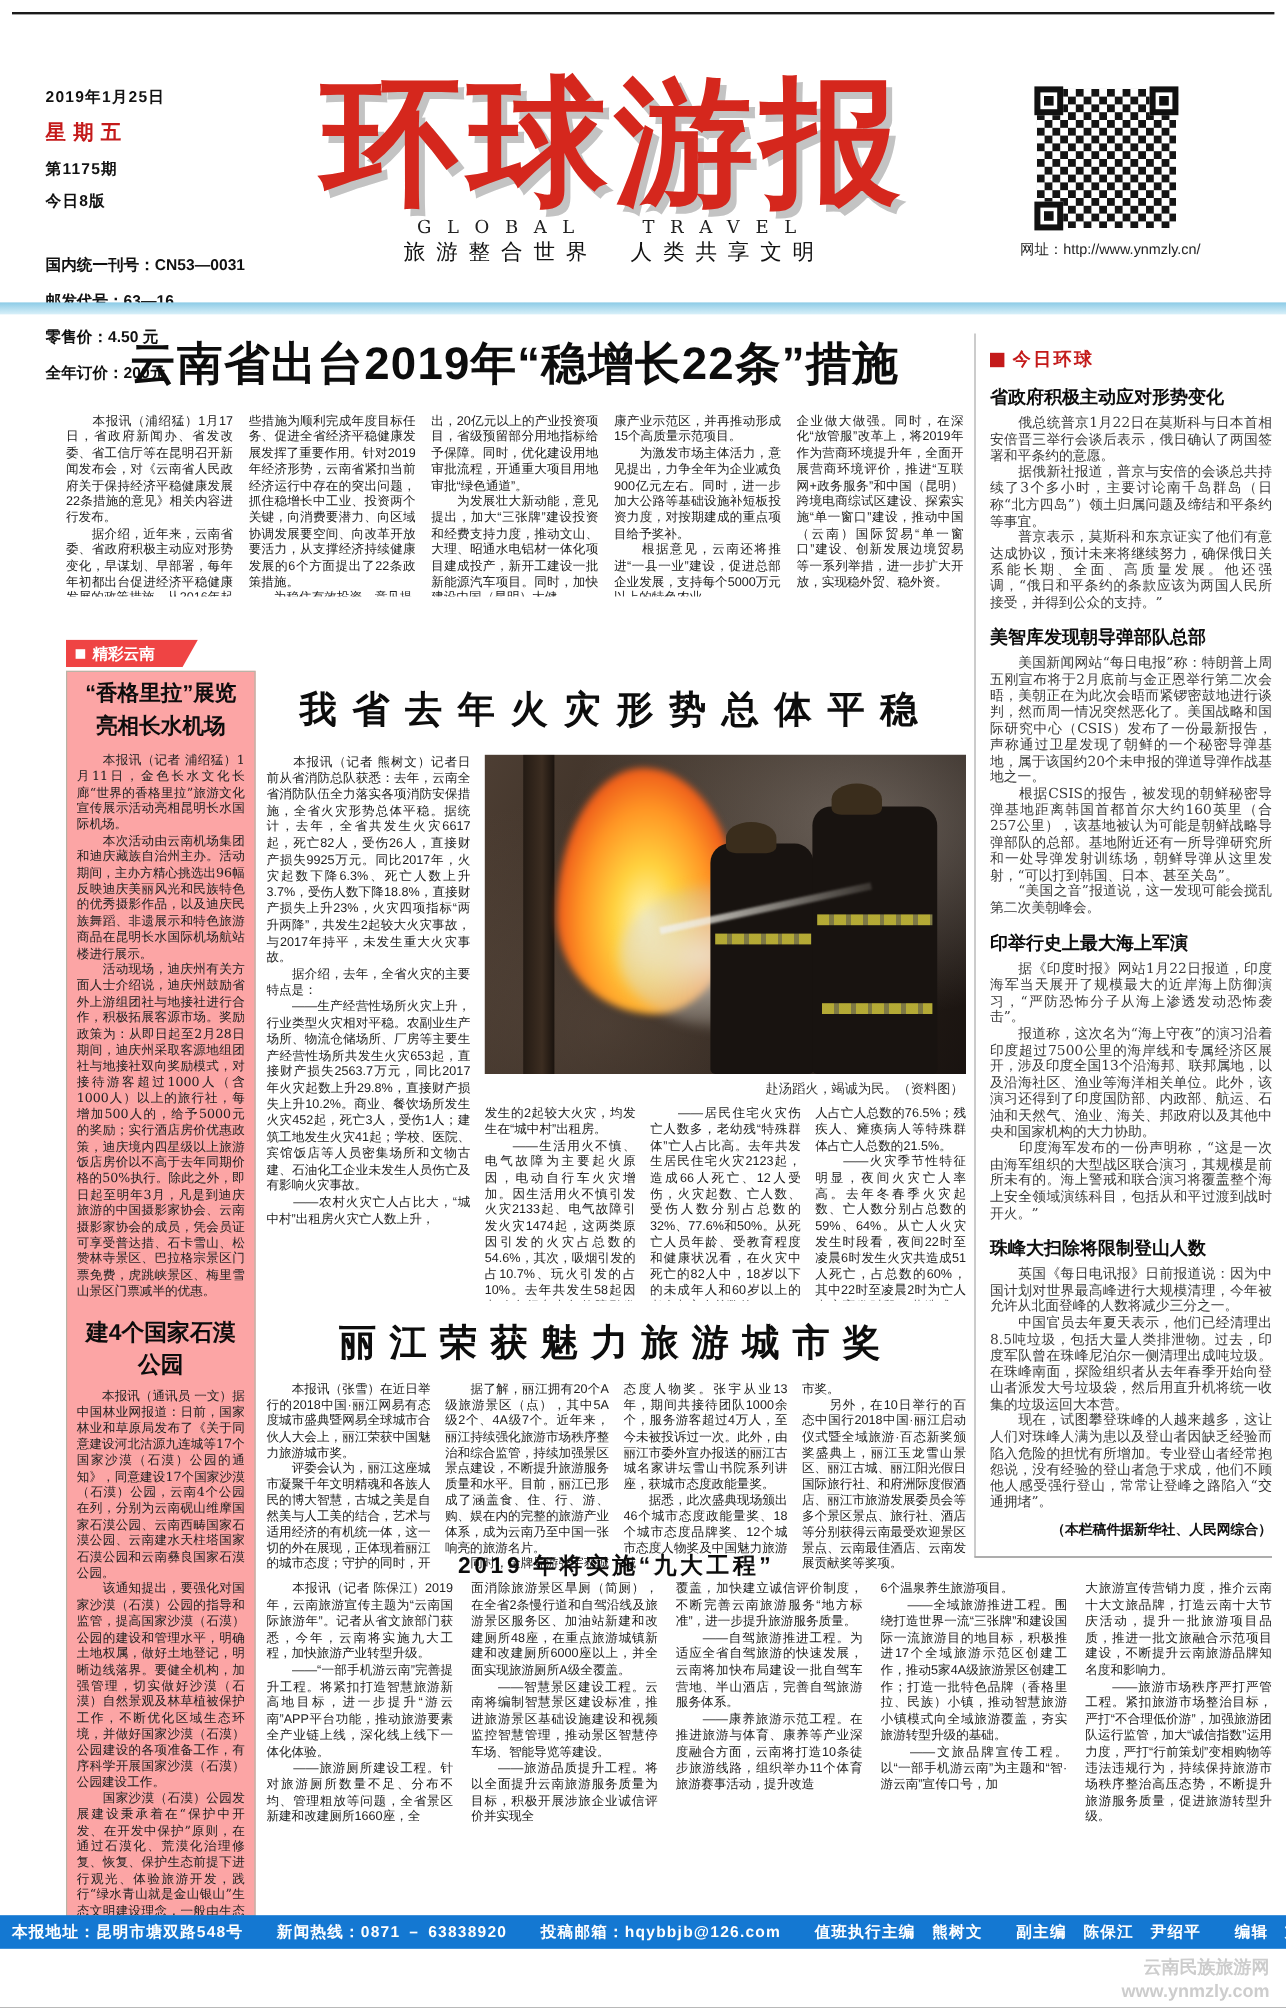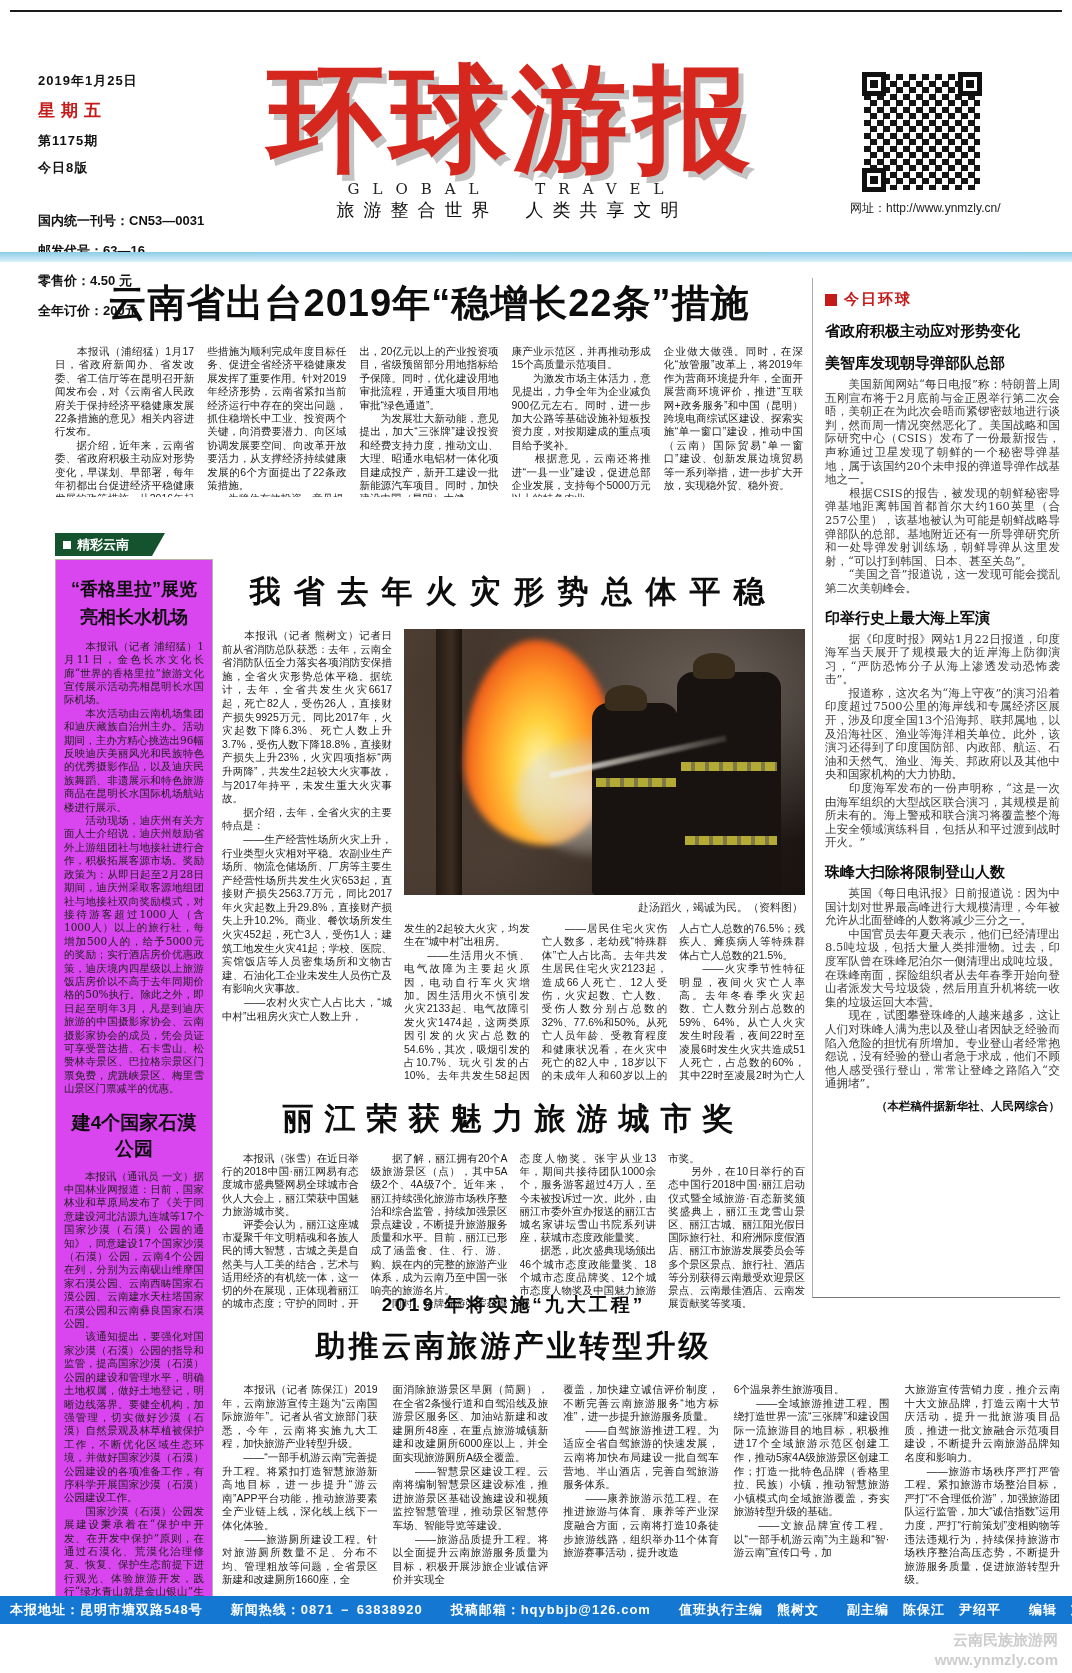--- a/index.html
+++ b/index.html
@@ -42,26 +42,26 @@
   .stability{position:absolute;left:55px;top:268px;width:748px;height:262px;}
   .stability .kicker{margin-top:22px;text-align:center;font-size:17px;font-weight:bold;
                      letter-spacing:4px;color:#111;}
   .stability h1{margin:10px 0 16px;text-align:center;font-size:38px;font-weight:bold;
                 letter-spacing:1px;color:#0d0d0d;}
   .stability .cols{gap:13px;height:152px;}
   .stability .col{font-size:10.5px;line-height:13.4px;}
 
   
   .sidebar{position:absolute;left:55px;top:533px;width:158px;height:1066px;}
-  .side-tag{position:relative;height:23px;width:110px;background:#14532d;color:#fff;
+  .side-tag{position:relative;height:23px;width:110px;background:#ef4444;color:#fff;
             font-size:13px;font-weight:bold;line-height:23px;padding-left:8px;box-sizing:border-box;
             clip-path:polygon(0 0,100% 0,calc(100% - 13px) 100%,0 100%);}
   .tag-dot{display:inline-block;width:8px;height:8px;background:#ffffff;margin-right:6px;}
-  .side-box{margin-top:3px;height:1038px;border:1px solid #b9b3a6;background:#d946ef;
-            padding:16px 8px;box-sizing:border-box;overflow:hidden;}
+  .side-box{margin-top:3px;height:1038px;border:1px solid #b9b3a6;background:#fca5a5;
+            padding:4px 8px;box-sizing:border-box;overflow:hidden;}
   .side-title{white-space:pre-line;text-align:center;font-weight:bold;color:#0d0d0d;}
   .side-title.t1{font-size:18px;line-height:1.55;}
   .side-title.t2{font-size:19px;margin-top:14px;margin-bottom:6px;}
   .side-body{margin-top:8px;font-family:"DejaVu Serif","Liberation Serif",serif;
              font-size:10.5px;line-height:13.4px;}
 
   
   .fire{position:absolute;left:222px;top:545px;width:583px;height:550px;}
   .fire h2{margin:26px 0 16px;text-align:center;font-size:31px;font-weight:bold;
            letter-spacing:13px;white-space:nowrap;color:#0d0d0d;}
@@ -241,21 +241,20 @@
       <div class="col bodytext">态度人物奖。张宇从业13年，期间共接待团队1000余个，服务游客超过4万人，至今未被投诉过一次。此外，由丽江市委外宣办报送的丽江古城名家讲坛雪山书院系列讲座，获城市态度政能量奖。
 　　据悉，此次盛典现场颁出46个城市态度政能量奖、18个城市态度品牌奖、12个城市态度人物奖及中国魅力旅游城</div>
       <div class="col bodytext">市奖。
 　　另外，在10日举行的百态中国行2018中国·丽江启动仪式暨全域旅游·百态新奖颁奖盛典上，丽江玉龙雪山景区、丽江古城、丽江阳光假日国际旅行社、和府洲际度假酒店、丽江市旅游发展委员会等多个景区景点、旅行社、酒店等分别获得云南最受欢迎景区景点、云南最佳酒店、云南发展贡献奖等奖项。</div>
     </div>
   </section>
 
   <section class="nine">
     <div class="headwrap">
       <div class="kicker">2019 年将实施“九大工程”</div>
-      <h2>助推云南旅游产业转型升级</h2>
     </div>
     <div class="cols">
       <div class="col bodytext">　　本报讯（记者 陈保江）2019年，云南旅游宣传主题为“云南国际旅游年”。记者从省文旅部门获悉，今年，云南将实施九大工程，加快旅游产业转型升级。
 　　——“一部手机游云南”完善提升工程。将紧扣打造智慧旅游新高地目标，进一步提升“游云南”APP平台功能，推动旅游要素全产业链上线，深化线上线下一体化体验。
 　　——旅游厕所建设工程。针对旅游厕所数量不足、分布不均、管理粗放等问题，全省景区新建和改建厕所1660座，全</div>
       <div class="col bodytext">面消除旅游景区旱厕（简厕），在全省2条慢行道和自驾沿线及旅游景区服务区、加油站新建和改建厕所48座，在重点旅游城镇新建和改建厕所6000座以上，并全面实现旅游厕所A级全覆盖。
 　　——智慧景区建设工程。云南将编制智慧景区建设标准，推进旅游景区基础设施建设和视频监控智慧管理，推动景区智慧停车场、智能导览等建设。
 　　——旅游品质提升工程。将以全面提升云南旅游服务质量为目标，积极开展涉旅企业诚信评价并实现全</div>
       <div class="col bodytext">覆盖，加快建立诚信评价制度，不断完善云南旅游服务“地方标准”，进一步提升旅游服务质量。
 　　——自驾旅游推进工程。为适应全省自驾旅游的快速发展，云南将加快布局建设一批自驾车营地、半山酒店，完善自驾旅游服务体系。
@@ -267,20 +266,23 @@
 　　——旅游市场秩序严打严管工程。紧扣旅游市场整治目标，严打“不合理低价游”，加强旅游团队运行监管，加大“诚信指数”运用力度，严打“行前策划”变相购物等违法违规行为，持续保持旅游市场秩序整治高压态势，不断提升旅游服务质量，促进旅游转型升级。</div>
     </div>
   </section>
 
   <aside class="tglobal">
     <div class="tg-header">
       <span class="tg-square"></span>
       <span>今日环球</span>
     </div>
     <div class="tg-title">省政府积极主动应对形势变化</div>
+    <div class="tg-body bodytext">　　俄总统普京1月22日在莫斯科与日本首相安倍晋三举行会谈后表示，俄日确认了两国签署和平条约的意愿。
+　　据俄新社报道，普京与安倍的会谈总共持续了3个多小时，主要讨论南千岛群岛（日称“北方四岛”）领土归属问题及缔结和平条约等事宜。
+　　普京表示，莫斯科和东京证实了他们有意达成协议，预计未来将继续努力，确保俄日关系能长期、全面、高质量发展。他还强调，“俄日和平条约的条款应该为两国人民所接受，并得到公众的支持。”</div>
     <div class="tg-title">美智库发现朝导弹部队总部</div>
     <div class="tg-body bodytext">　　美国新闻网站“每日电报”称：特朗普上周五刚宣布将于2月底前与金正恩举行第二次会晤，美朝正在为此次会晤而紧锣密鼓地进行谈判，然而周一情况突然恶化了。美国战略和国际研究中心（CSIS）发布了一份最新报告，声称通过卫星发现了朝鲜的一个秘密导弹基地，属于该国约20个未申报的弹道导弹作战基地之一。
 　　根据CSIS的报告，被发现的朝鲜秘密导弹基地距离韩国首都首尔大约160英里（合257公里），该基地被认为可能是朝鲜战略导弹部队的总部。基地附近还有一所导弹研究所和一处导弹发射训练场，朝鲜导弹从这里发射，“可以打到韩国、日本、甚至关岛”。
 　　“美国之音”报道说，这一发现可能会搅乱第二次美朝峰会。</div>
     <div class="tg-title">印举行史上最大海上军演</div>
     <div class="tg-body bodytext">　　据《印度时报》网站1月22日报道，印度海军当天展开了规模最大的近岸海上防御演习，“严防恐怖分子从海上渗透发动恐怖袭击”。
 　　报道称，这次名为“海上守夜”的演习沿着印度超过7500公里的海岸线和专属经济区展开，涉及印度全国13个沿海邦、联邦属地，以及沿海社区、渔业等海洋相关单位。此外，该演习还得到了印度国防部、内政部、航运、石油和天然气、渔业、海关、邦政府以及其他中央和国家机构的大力协助。
 　　印度海军发布的一份声明称，“这是一次由海军组织的大型战区联合演习，其规模是前所未有的。海上警戒和联合演习将覆盖整个海上安全领域演练科目，包括从和平过渡到战时开火。”</div>
     <div class="tg-title">珠峰大扫除将限制登山人数</div>
     <div class="tg-body bodytext">　　英国《每日电讯报》日前报道说：因为中国计划对世界最高峰进行大规模清理，今年被允许从北面登峰的人数将减少三分之一。

